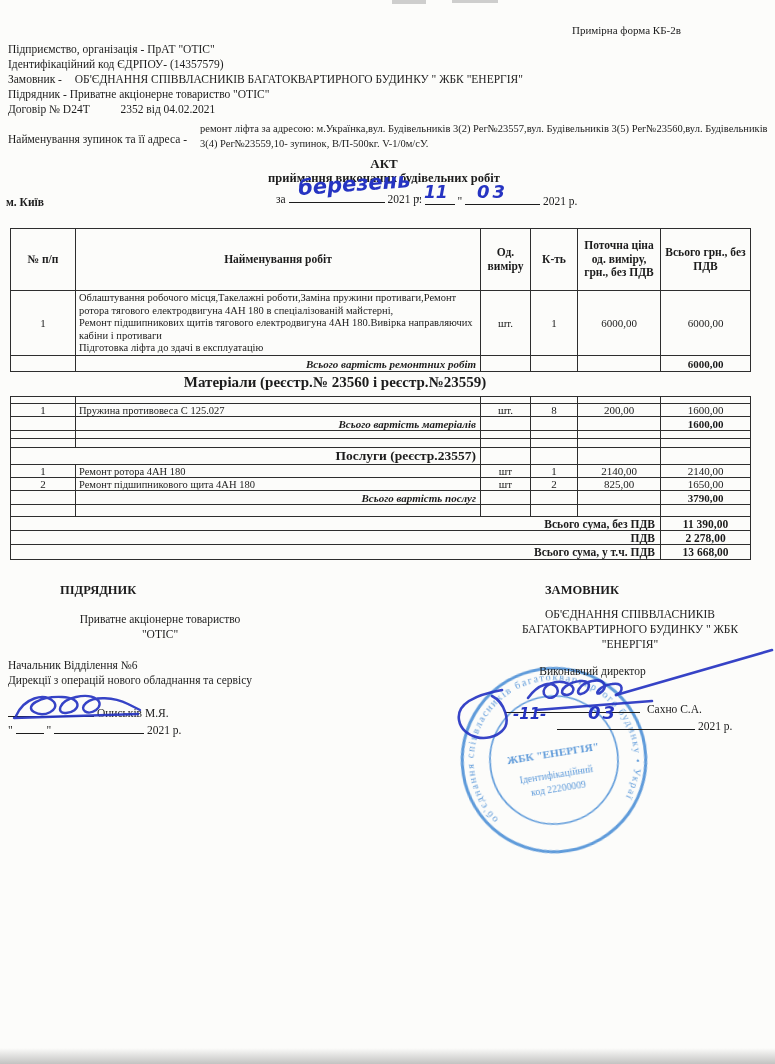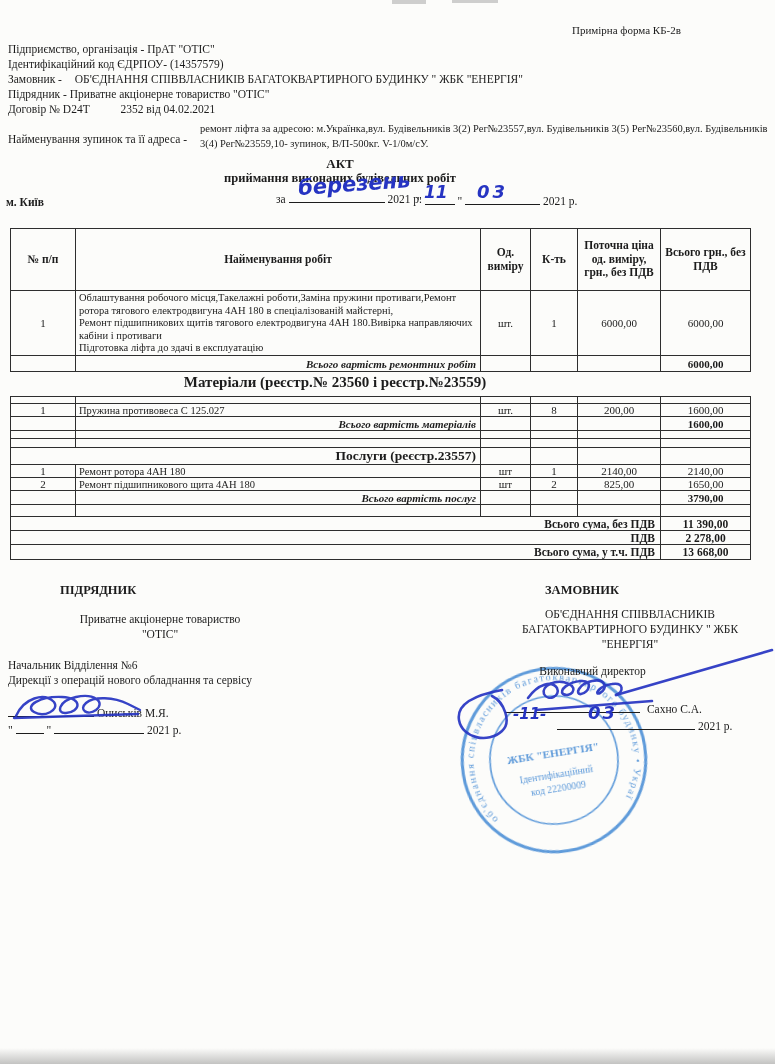--- a/index.html
+++ b/index.html
@@ -4,21 +4,21 @@
 <style>
   html,body{margin:0;padding:0;background:#e8e8e6;}
   .page{position:relative;width:775px;height:1064px;background:#fcfcfa;margin:0 auto;
         font-family:"Liberation Serif","DejaVu Serif",serif;color:#1c1c1c;overflow:hidden;}
   .abs{position:absolute;}
   .b{font-weight:bold;}
   .ctr{text-align:center;}
   .meta-line{font-size:11.5px;line-height:15px;white-space:nowrap;}
   .addr-label{font-size:11.5px;}
   .addr-val{font-size:10.5px;line-height:15px;}
-  .title-line{font-size:12.5px;font-weight:bold;}
+  .title-line{font-size:12.5px;font-weight:bold;padding-left:44px;}
   .uline{display:inline-block;border-bottom:1px solid #1c1c1c;height:12px;vertical-align:baseline;}
   
   table{border-collapse:collapse;table-layout:fixed;}
   td{border:1px solid #2e2e2e;font-size:11px;padding:0 3px;overflow:hidden;}
   .num-c{text-align:center;}
   .name-c{white-space:pre-line;font-size:10.5px;line-height:12.5px;vertical-align:top;padding-top:1px;}
   .hdr-c{font-size:11.5px;font-weight:bold;text-align:center;line-height:1.2;vertical-align:middle;}
   .tot-lbl{font-weight:bold;font-style:italic;text-align:right;font-size:11px;padding-right:4px;}
   .tot-val{font-weight:bold;text-align:center;}
   .sec-row{font-weight:bold;font-size:13.5px;text-align:right;padding-right:4px;margin-left:48px;}

